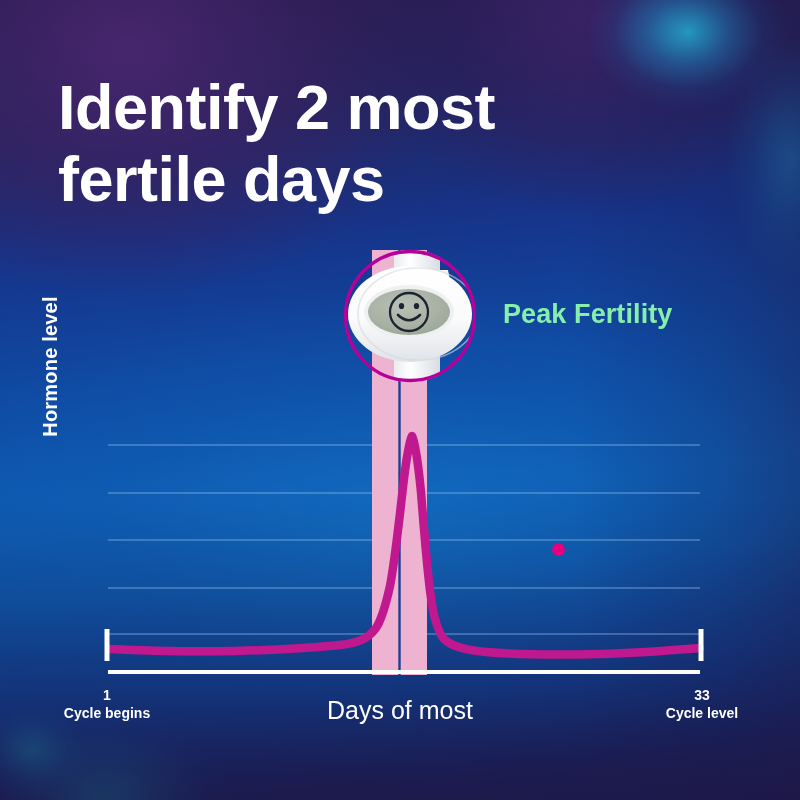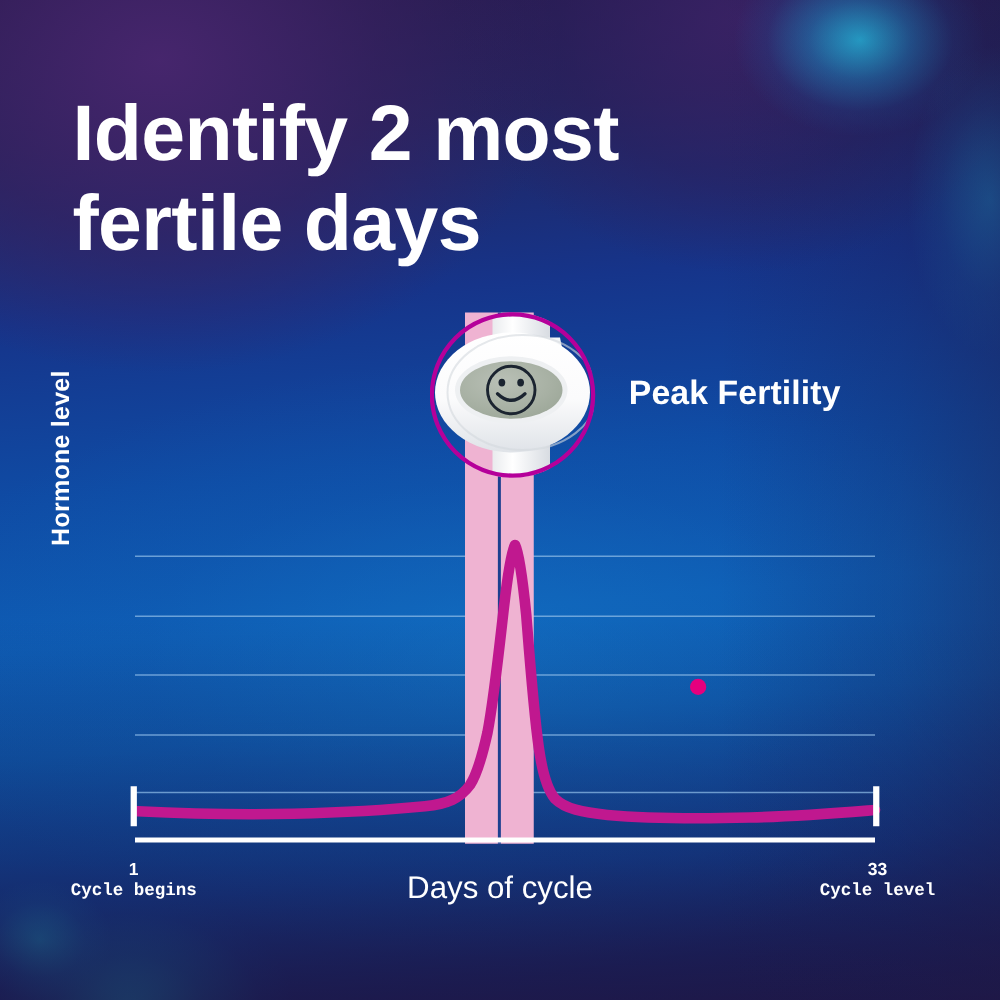--- a/index.html
+++ b/index.html
@@ -134,21 +134,21 @@
     color: #ffffff;
     font-size: 20px;
     font-weight: bold;
     letter-spacing: 0.2px;
   }
 
   .peak-label {
     position: absolute;
     left: 503px;
     top: 299px;
-    color: #ffffff;
+    color: #86efac;
     font-size: 27px;
     font-weight: bold;
     letter-spacing: 0.1px;
   }
 
   .legend {
     position: absolute;
     left: 552px;
     top: 539px;
     display: flex;
@@ -179,21 +179,20 @@
   }
   .axis-end .num {
     font-size: 14px;
     font-weight: bold;
     line-height: 1.3;
   }
   .axis-end .cap {
     font-size: 14px;
     font-weight: bold;
     line-height: 1.35;
-    font-family: Liberation Mono, monospace;
   }
   #axis-start { left: 47px; top: 686px; width: 120px; }
   #axis-end   { left: 642px; top: 686px; width: 120px; }
 
   .x-axis-label {
     position: absolute;
     left: 240px;
     top: 695px;
     width: 320px;
     text-align: center;
@@ -327,16 +326,16 @@
     <div class="num">1</div>
     <div class="cap">Cycle begins</div>
   </div>
 
   <div class="axis-end" id="axis-end">
     <div class="num">33</div>
     <div class="cap">Cycle level</div>
   </div>
 
   <div class="x-axis-label">
-    <b>Days</b><span class="light"> of cycle</span>
+    <b>Days</b><span class="light"> of most</span>
   </div>
 
 </div>
 
 </body></html>

